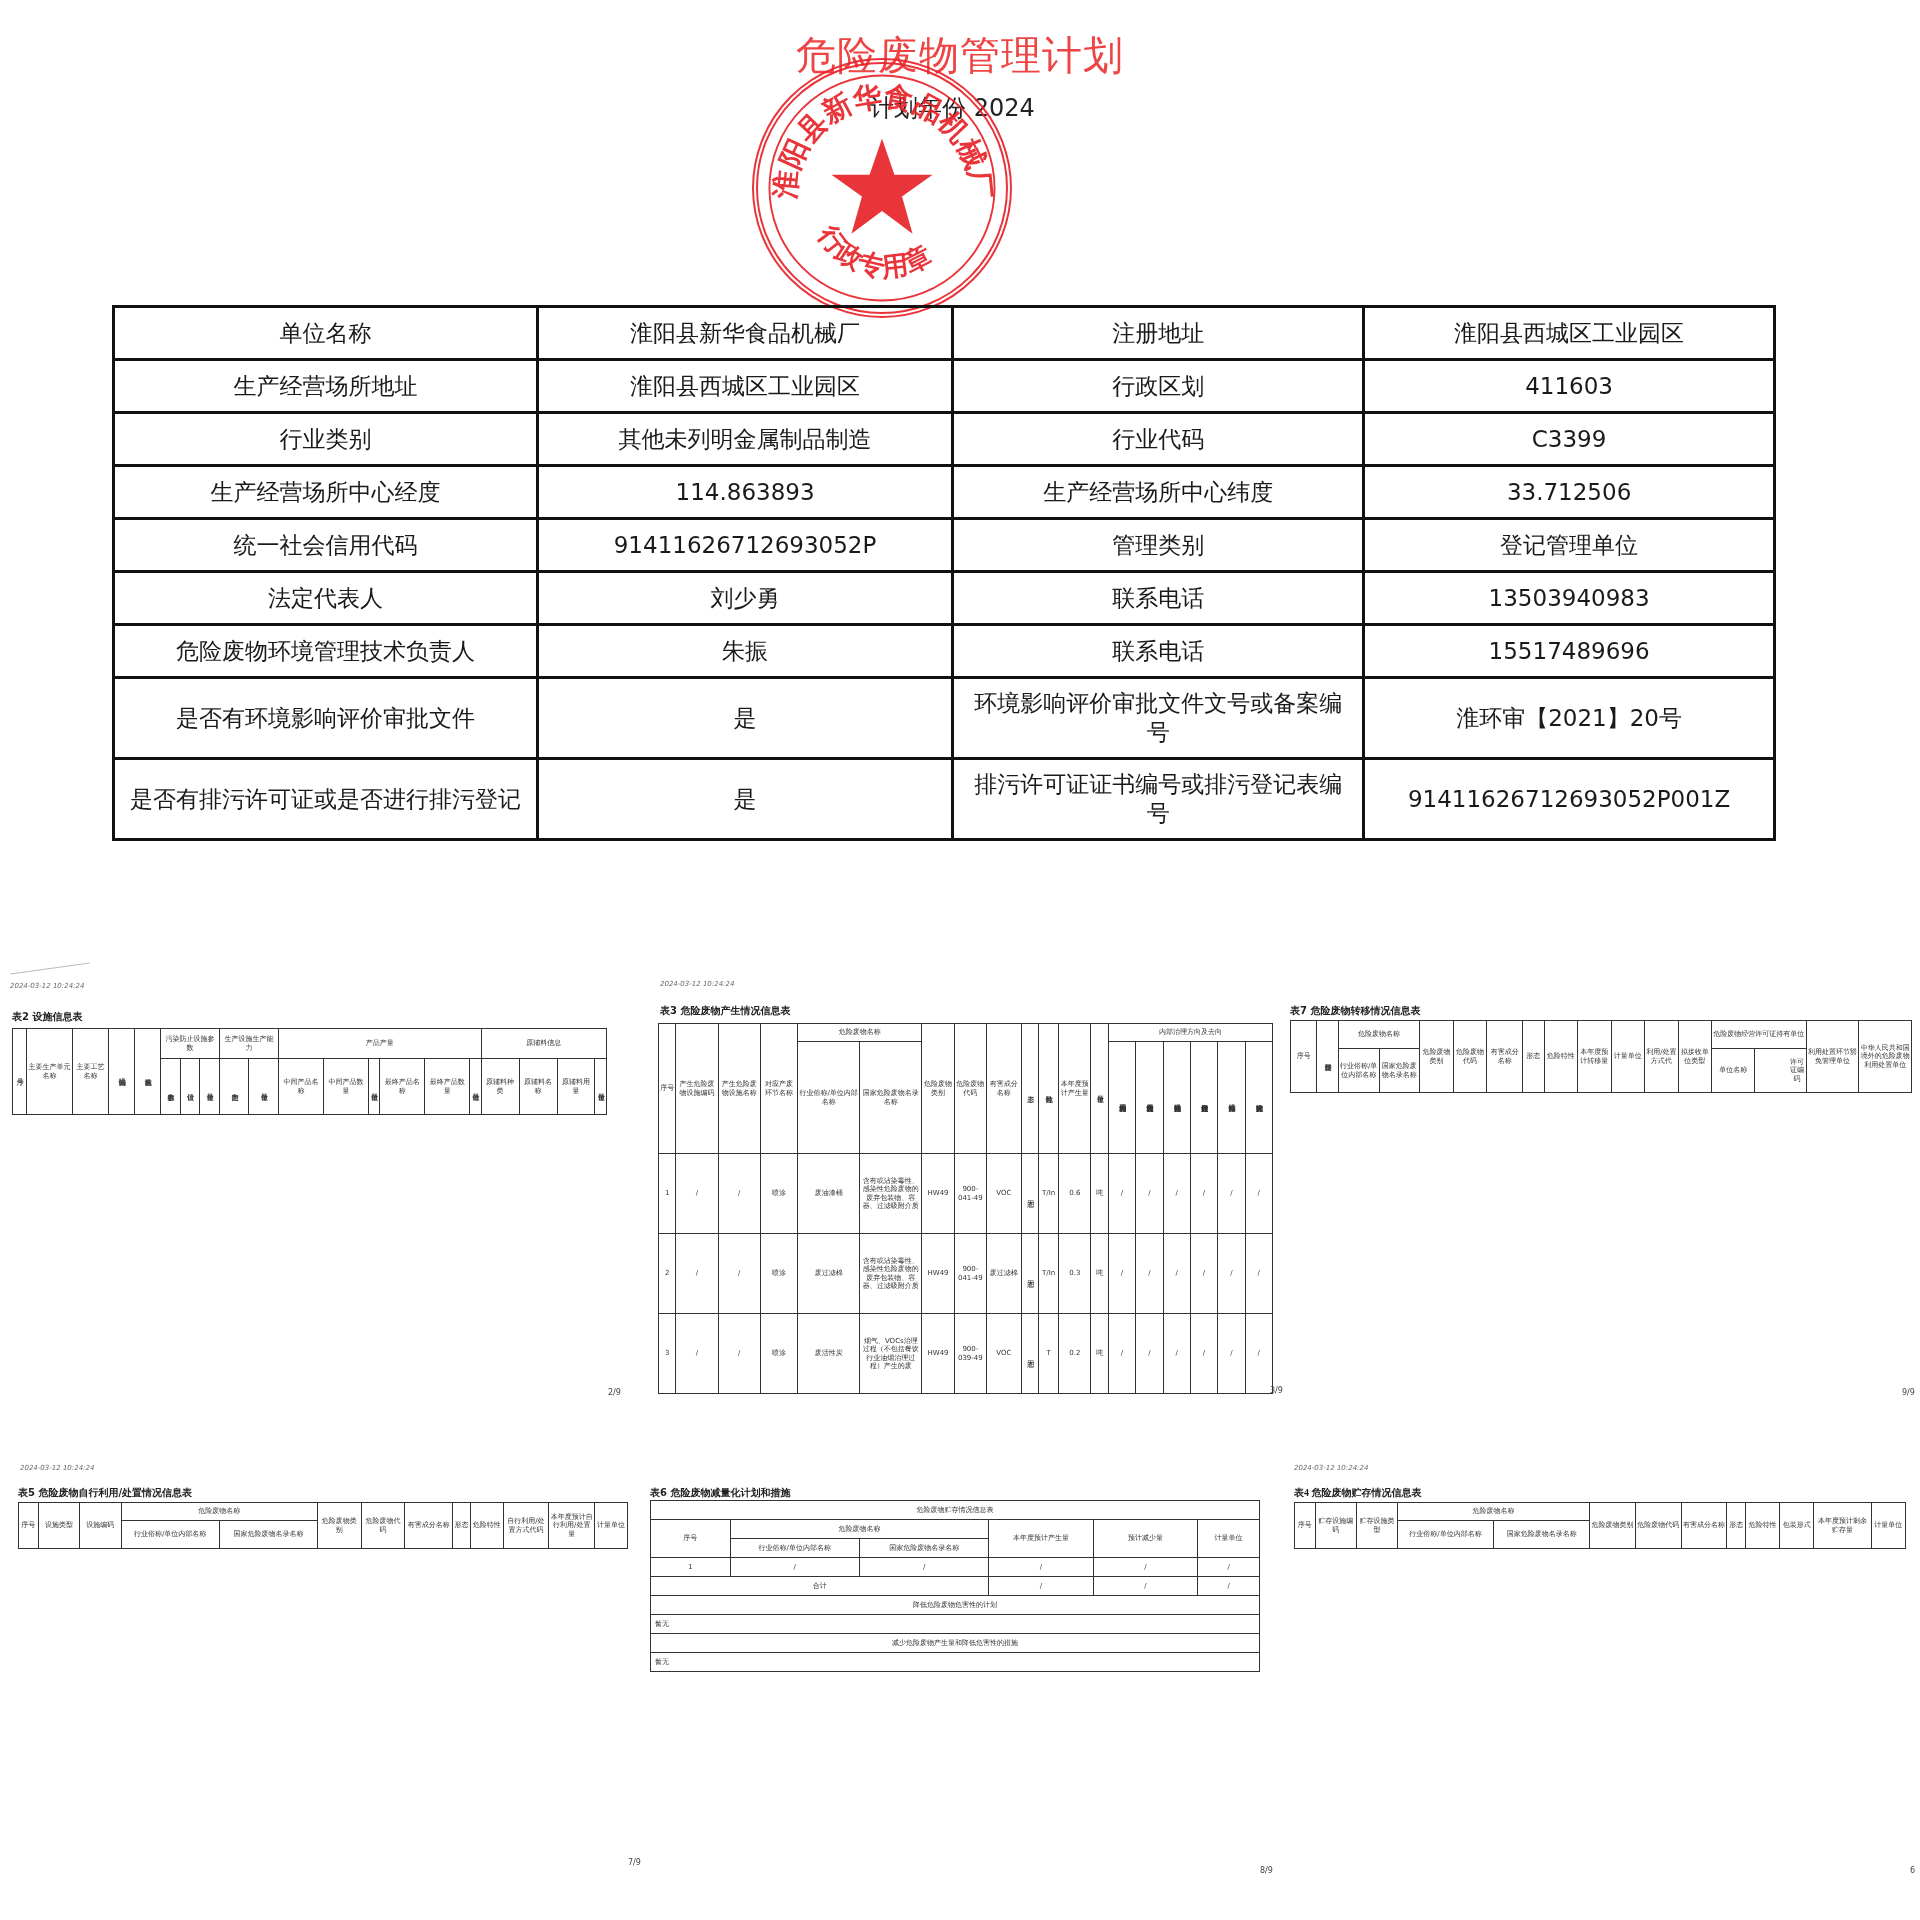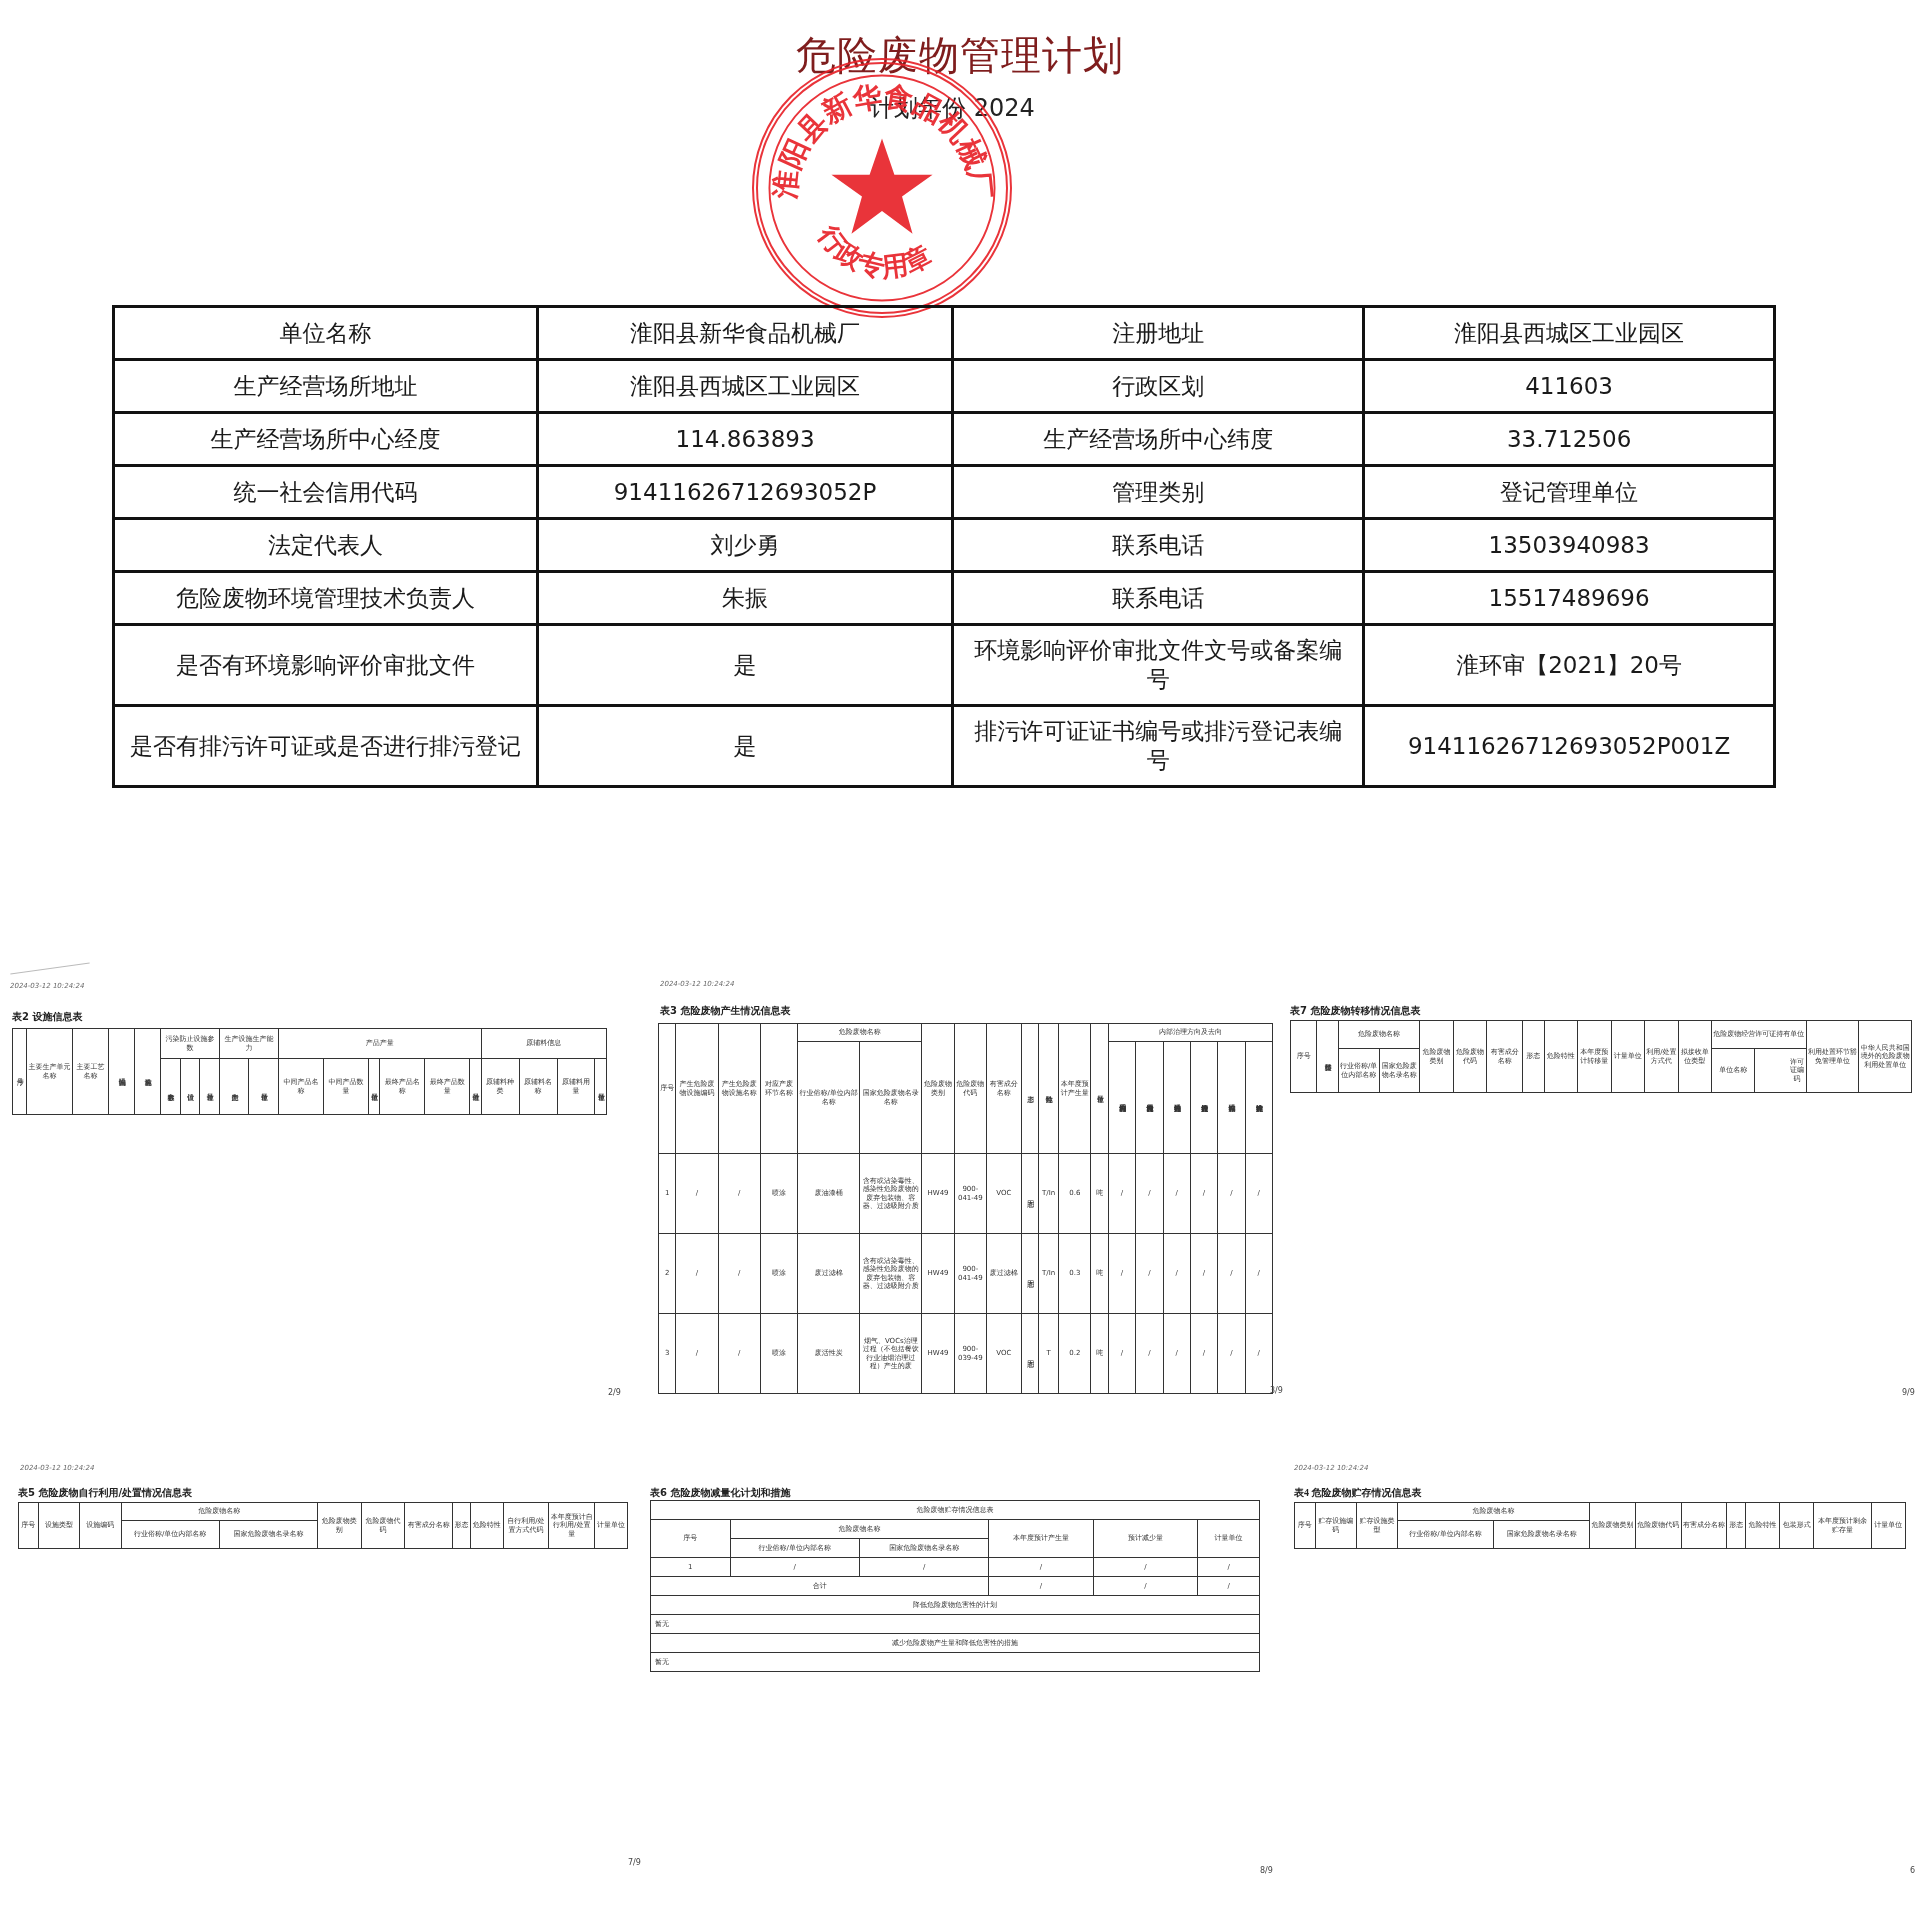--- a/index.html
+++ b/index.html
@@ -1,19 +1,19 @@
 <!DOCTYPE html>
 <html><head>
 <meta charset="utf-8">
 <style>
   * { box-sizing: border-box; margin: 0; padding: 0; }
   html, body { width: 1920px; height: 1920px; background: #ffffff; overflow: hidden; }
   body { position: relative; font-family: "DejaVu Serif", "Liberation Serif", serif; color: #111; }
 
-  .title { position: absolute; left: 0; width: 1920px; top: 28px; text-align: center; font-size: 40px; letter-spacing: 1px; font-family: "DejaVu Sans", sans-serif; color: #7f1d1d; }
+  .title { position: absolute; left: 0; width: 1920px; top: 28px; text-align: center; font-size: 40px; letter-spacing: 1px; font-family: "DejaVu Sans", sans-serif; color: #ef4444; }
   .subtitle { position: absolute; left: 870px; top: 92px; font-size: 24px; font-family: "DejaVu Sans", sans-serif; color: #222; }
 
   .seal { position: absolute; left: 752px; top: 58px; width: 260px; height: 260px; border-radius: 50%; border: 6px double #e8232a; opacity: 0.92; pointer-events: none; }
   .seal svg { position: absolute; left: 0; top: 0; width: 100%; height: 100%; }
 
   .main-table { position: absolute; left: 112px; top: 305px; width: 1664px; border-collapse: collapse; font-family: "DejaVu Sans", sans-serif; font-size: 23px; }
   .main-table td { border: 3px solid #111; text-align: center; vertical-align: middle; padding: 4px 14px; line-height: 1.25; color: #1a1a1a; }
   .main-table tr.h1 td { height: 53px; }
   .main-table tr.h2 td { height: 81px; }
   .main-table td.c1 { width: 425px; }
@@ -58,20 +58,26 @@
       <td class="c3">注册地址</td>
       <td class="c4">淮阳县西城区工业园区</td>
     </tr>
     <tr class="h1">
       <td>生产经营场所地址</td>
       <td>淮阳县西城区工业园区</td>
       <td>行政区划</td>
       <td>411603</td>
     </tr>
     <tr class="h1">
+      <td>行业类别</td>
+      <td>其他未列明金属制品制造</td>
+      <td>行业代码</td>
+      <td>C3399</td>
+    </tr>
+    <tr class="h1">
       <td>生产经营场所中心经度</td>
       <td>114.863893</td>
       <td>生产经营场所中心纬度</td>
       <td>33.712506</td>
     </tr>
     <tr class="h1">
       <td>统一社会信用代码</td>
       <td>91411626712693052P</td>
       <td>管理类别</td>
       <td>登记管理单位</td>

